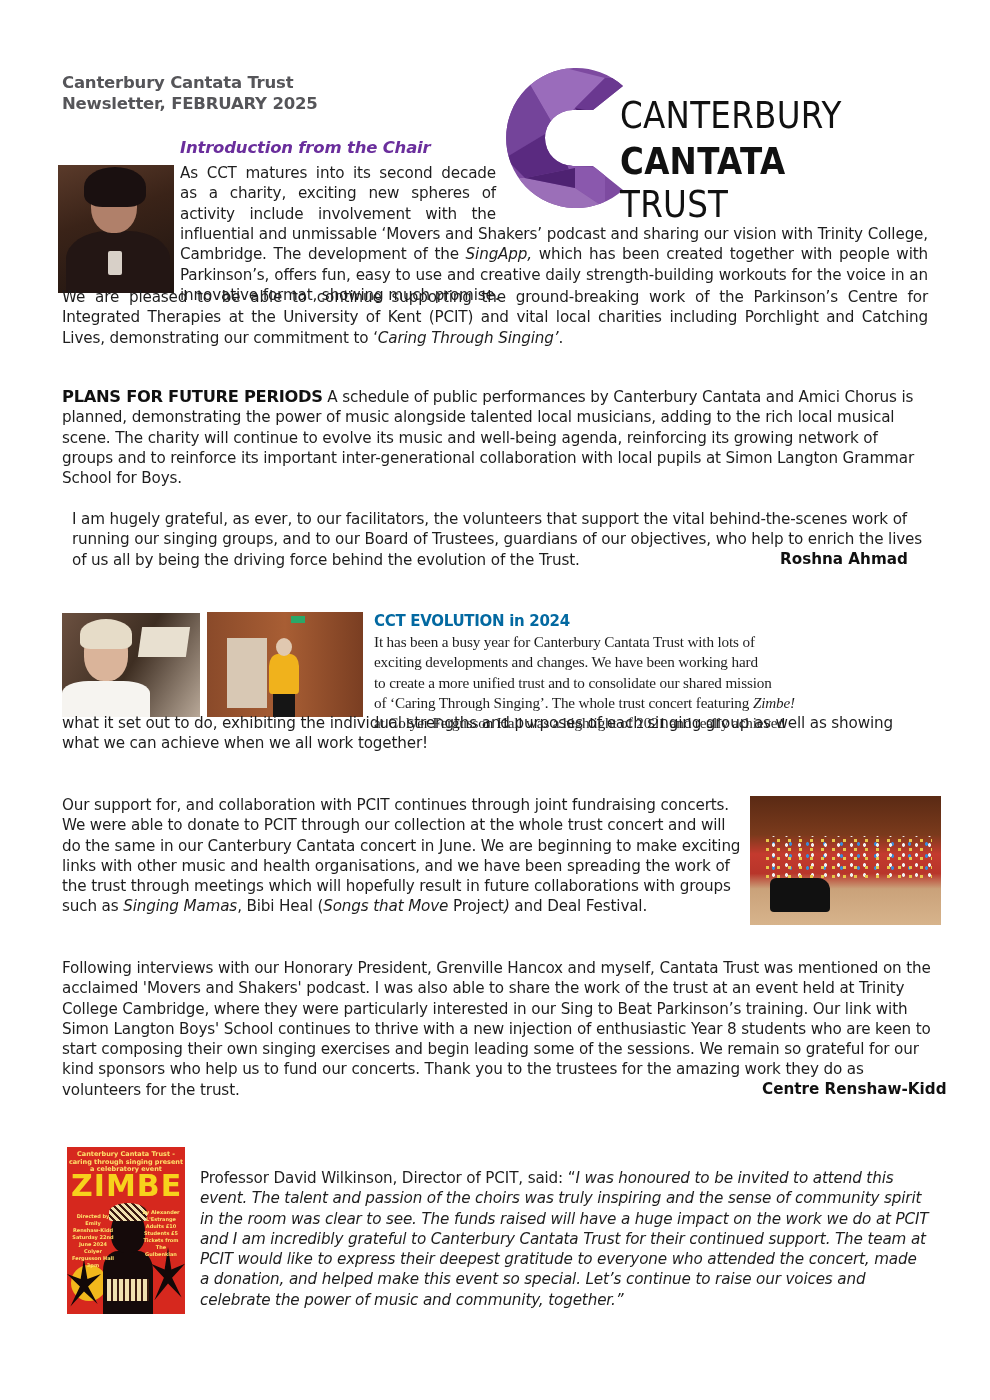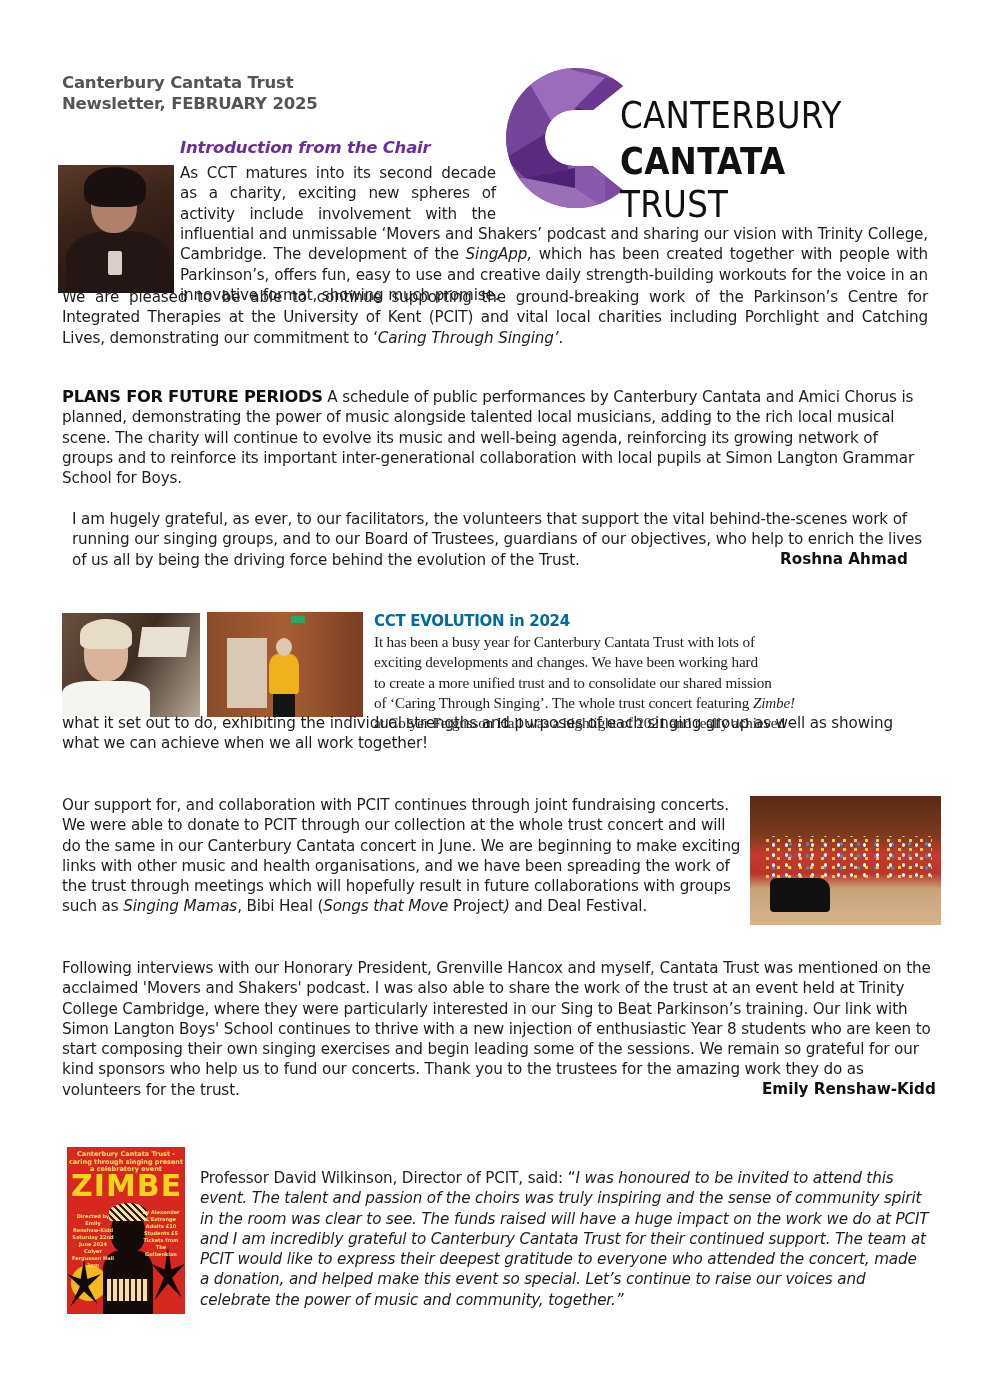--- a/index.html
+++ b/index.html
@@ -171,21 +171,21 @@
   <div class="abs txt evo-p-b">what it set out to do, exhibiting the individual strengths and purposes of each singing group as well as showing what we can achieve when we all work together!</div>
 
   <div class="abs txt support"><span> Our support for, and collaboration with PCIT continues through joint fundraising concerts. We were able to donate to PCIT through our collection at the whole trust concert and will do the same in our Canterbury Cantata concert in June. We are beginning to make exciting links with other music and health organisations, and we have been spreading the work of the trust through meetings which will hopefully result in future collaborations with groups such as </span><em>Singing Mamas</em><span>, Bibi Heal (</span><em>Songs that Move</em><span> Project</span><em>)</em><span> and Deal Festival.</span></div>
 
   <div class="abs photo choir">
     <div class="dots"></div>
     <div class="piano"></div>
   </div>
 
   <div class="abs txt following"> Following interviews with our Honorary President, Grenville Hancox and myself, Cantata Trust was mentioned on the acclaimed 'Movers and Shakers' podcast. I was also able to share the work of the trust at an event held at Trinity College Cambridge, where they were particularly interested in our Sing to Beat Parkinson’s training. Our link with Simon Langton Boys' School continues to thrive with a new injection of enthusiastic Year 8 students who are keen to start composing their own singing exercises and begin leading some of the sessions. We remain so grateful for our kind sponsors who help us to fund our concerts. Thank you to the trustees for the amazing work they do as volunteers for the trust.</div>
-  <div class="abs sig2">Emily Renshaw-Kidd</div>
+  <div class="abs sig2">Centre Renshaw-Kidd</div>
 
   <div class="abs photo poster">
     <div class="p-top">Canterbury Cantata Trust - caring through singing present a celebratory event</div>
     <div class="p-title">ZIMBE!</div>
     <div class="p-sun"></div>
     <div class="p-leaf1"></div>
     <div class="p-leaf2"></div>
     <div class="p-body"></div>
     <div class="p-neck"></div>
     <div class="p-head"></div>

